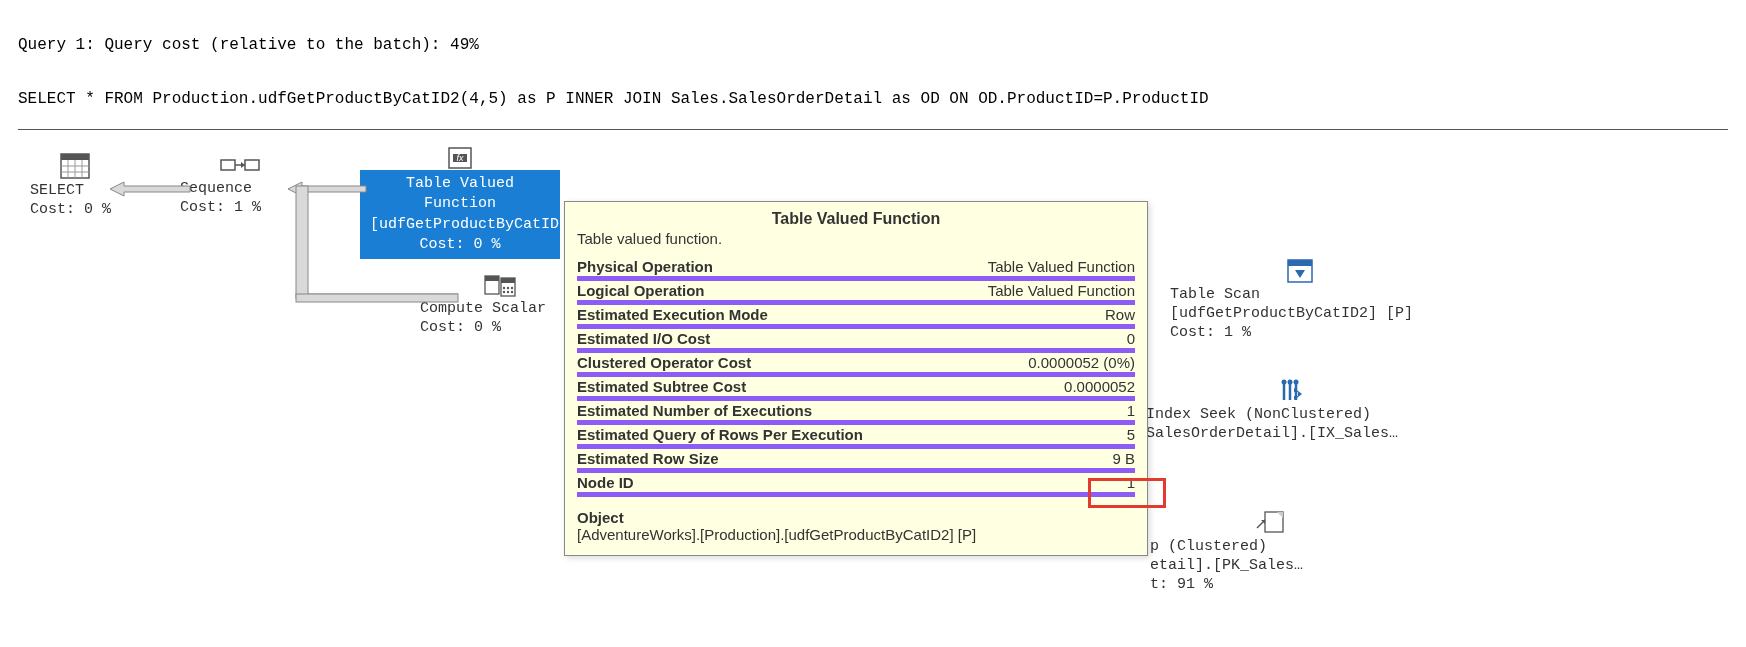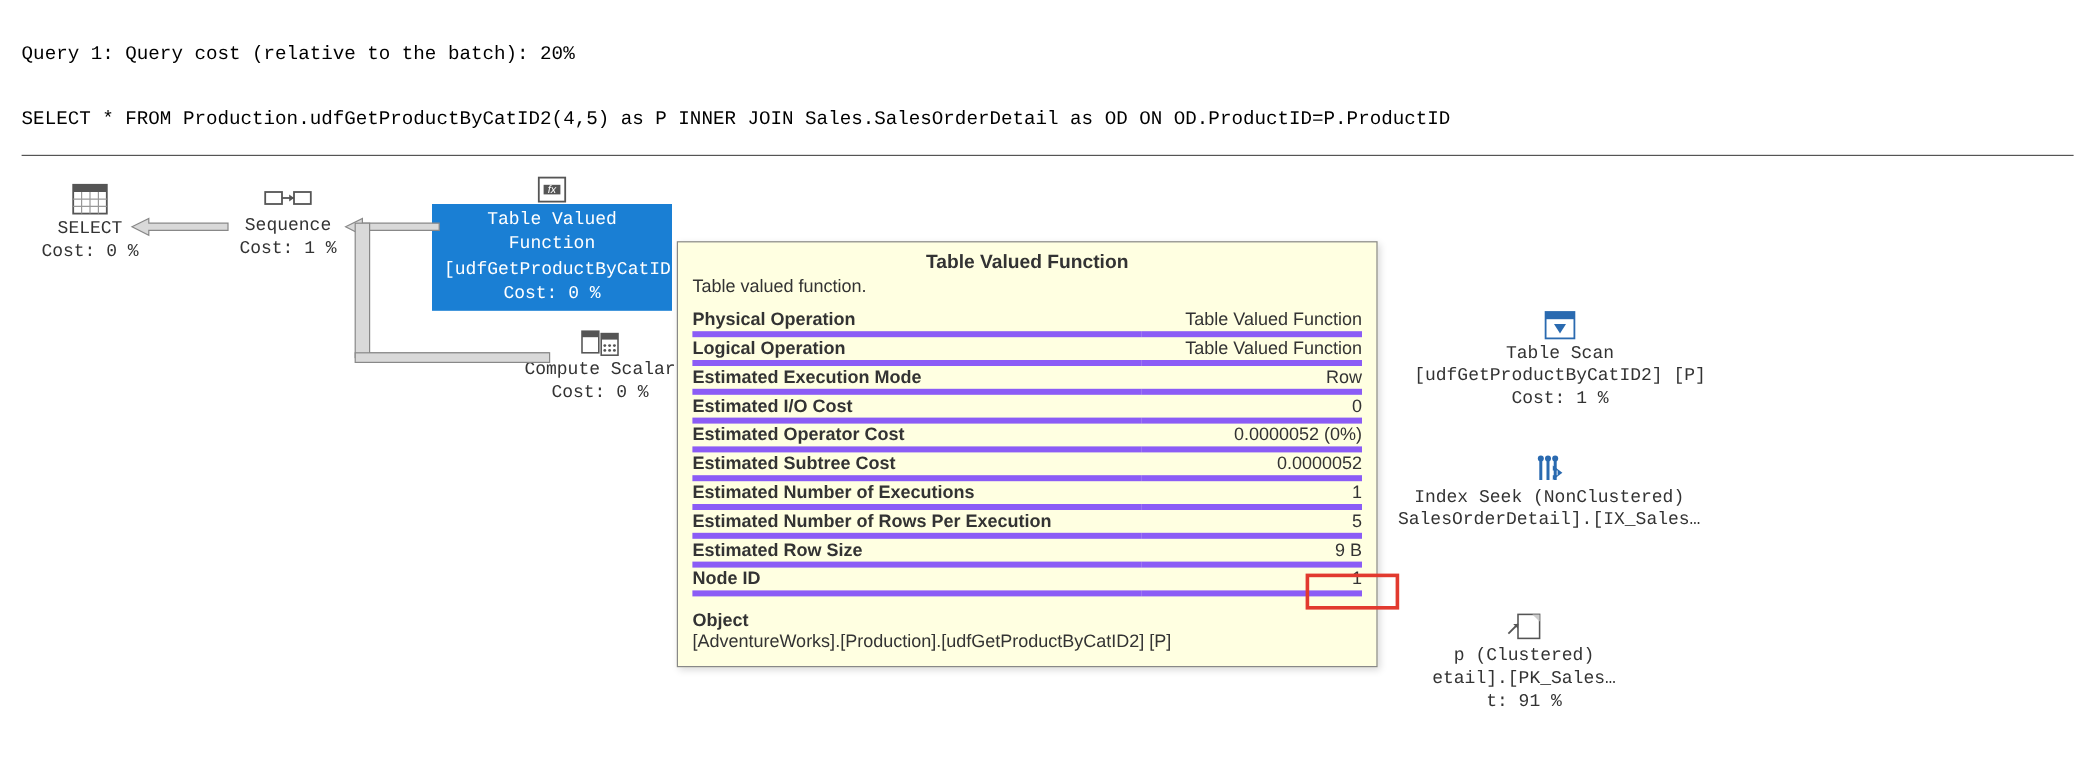--- a/index.html
+++ b/index.html
@@ -28,21 +28,21 @@
   .plan {
     position: relative;
     width: 100%;
     height: 580px;
     font-family: "Courier New", monospace;
     font-size: 15px;
     color: #333;
   }
   .node {
     position: absolute;
-    text-align: center;
+    text-align: left;
     line-height: 1.25;
   }
   .node .icon {
     display: block;
     margin: 0 auto 4px auto;
   }
   .tvf-box {
     background: #1a7fd4;
     color: #fff;
     padding: 4px 10px;
@@ -83,21 +83,21 @@
     border: 3px solid #e23a2f;
     pointer-events: none;
     z-index: 20;
   }
   svg { overflow: visible; }
 </style>
 </head>
 <body>
 
 <div class="header">
-  <div>Query 1: Query cost (relative to the batch): 20%</div>
+  <div>Query 1: Query cost (relative to the batch): 49%</div>
   <div>SELECT * FROM Production.udfGetProductByCatID2(4,5) as P INNER JOIN Sales.SalesOrderDetail as OD ON OD.ProductID=P.ProductID</div>
 </div>
 <hr class="hr">
 
 <div class="plan">
 
   <div class="node" style="left:30px; top:24px; width:90px;">
     <svg class="icon" width="28" height="24">
       <rect x="0" y="0" width="28" height="24" fill="#fff" stroke="#555" stroke-width="1.5"></rect>
       <rect x="0" y="0" width="28" height="6" fill="#555"></rect>
@@ -218,33 +218,33 @@
           </tr>
       <tr>
             <td class="k">Estimated Execution Mode</td>
             <td class="v">Row</td>
           </tr>
       <tr>
             <td class="k">Estimated I/O Cost</td>
             <td class="v">0</td>
           </tr>
       <tr>
-            <td class="k">Estimated Operator Cost</td>
+            <td class="k">Clustered Operator Cost</td>
             <td class="v">0.0000052 (0%)</td>
           </tr>
       <tr>
             <td class="k">Estimated Subtree Cost</td>
             <td class="v">0.0000052</td>
           </tr>
       <tr>
             <td class="k">Estimated Number of Executions</td>
             <td class="v">1</td>
           </tr>
       <tr>
-            <td class="k">Estimated Number of Rows Per Execution</td>
+            <td class="k">Estimated Query of Rows Per Execution</td>
             <td class="v">5</td>
           </tr>
       <tr>
             <td class="k">Estimated Row Size</td>
             <td class="v">9 B</td>
           </tr>
       <tr>
             <td class="k">Node ID</td>
             <td class="v">1</td>
           </tr>

